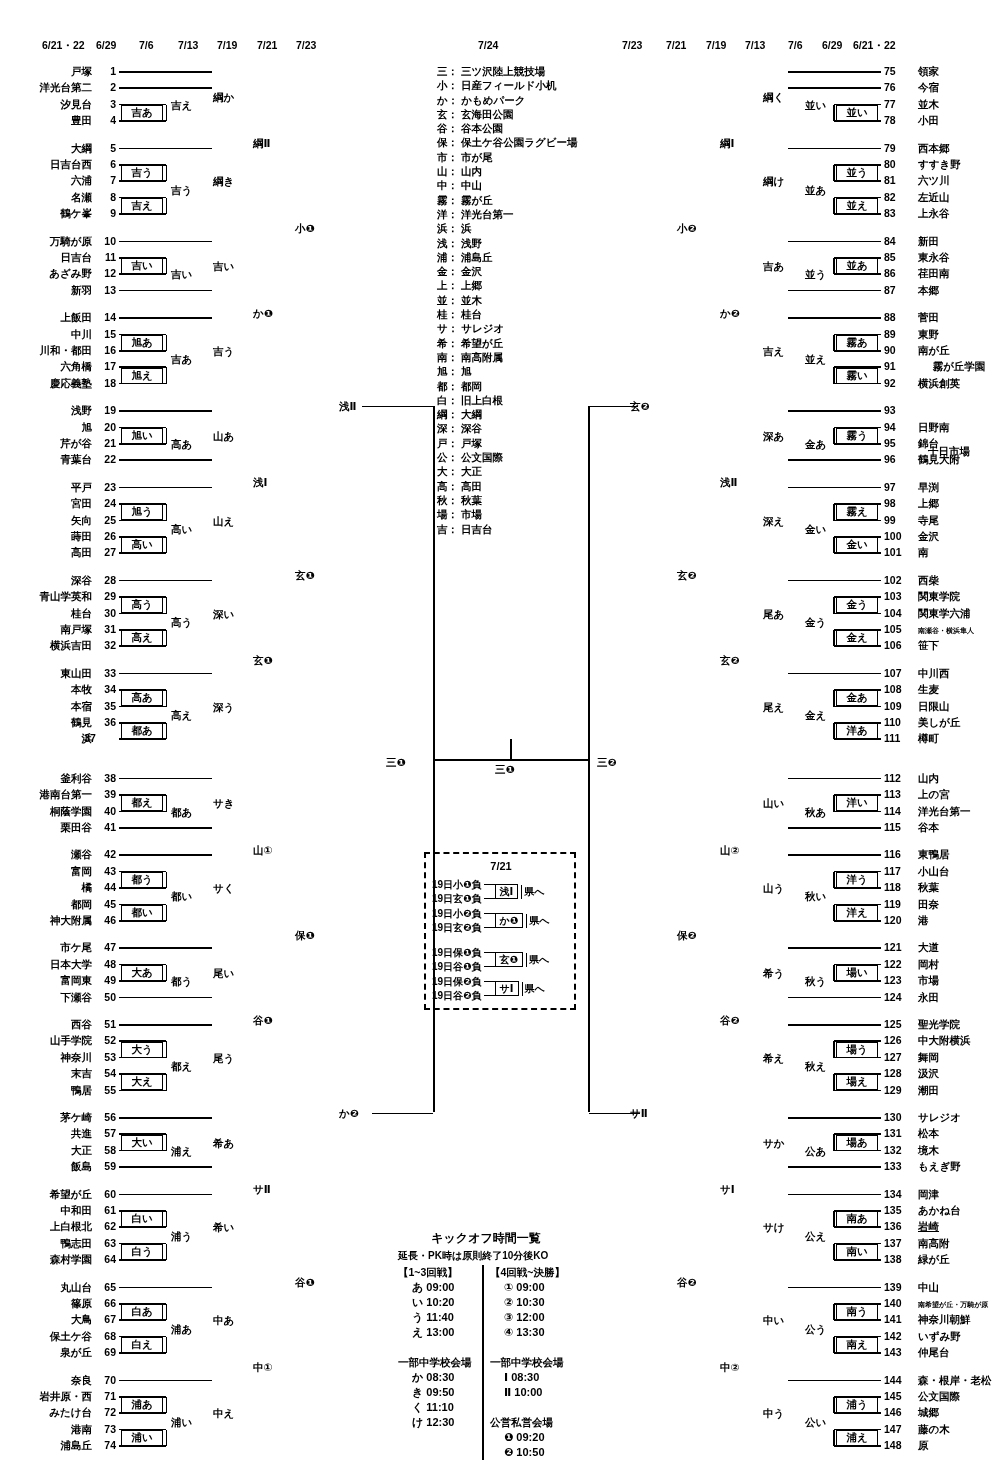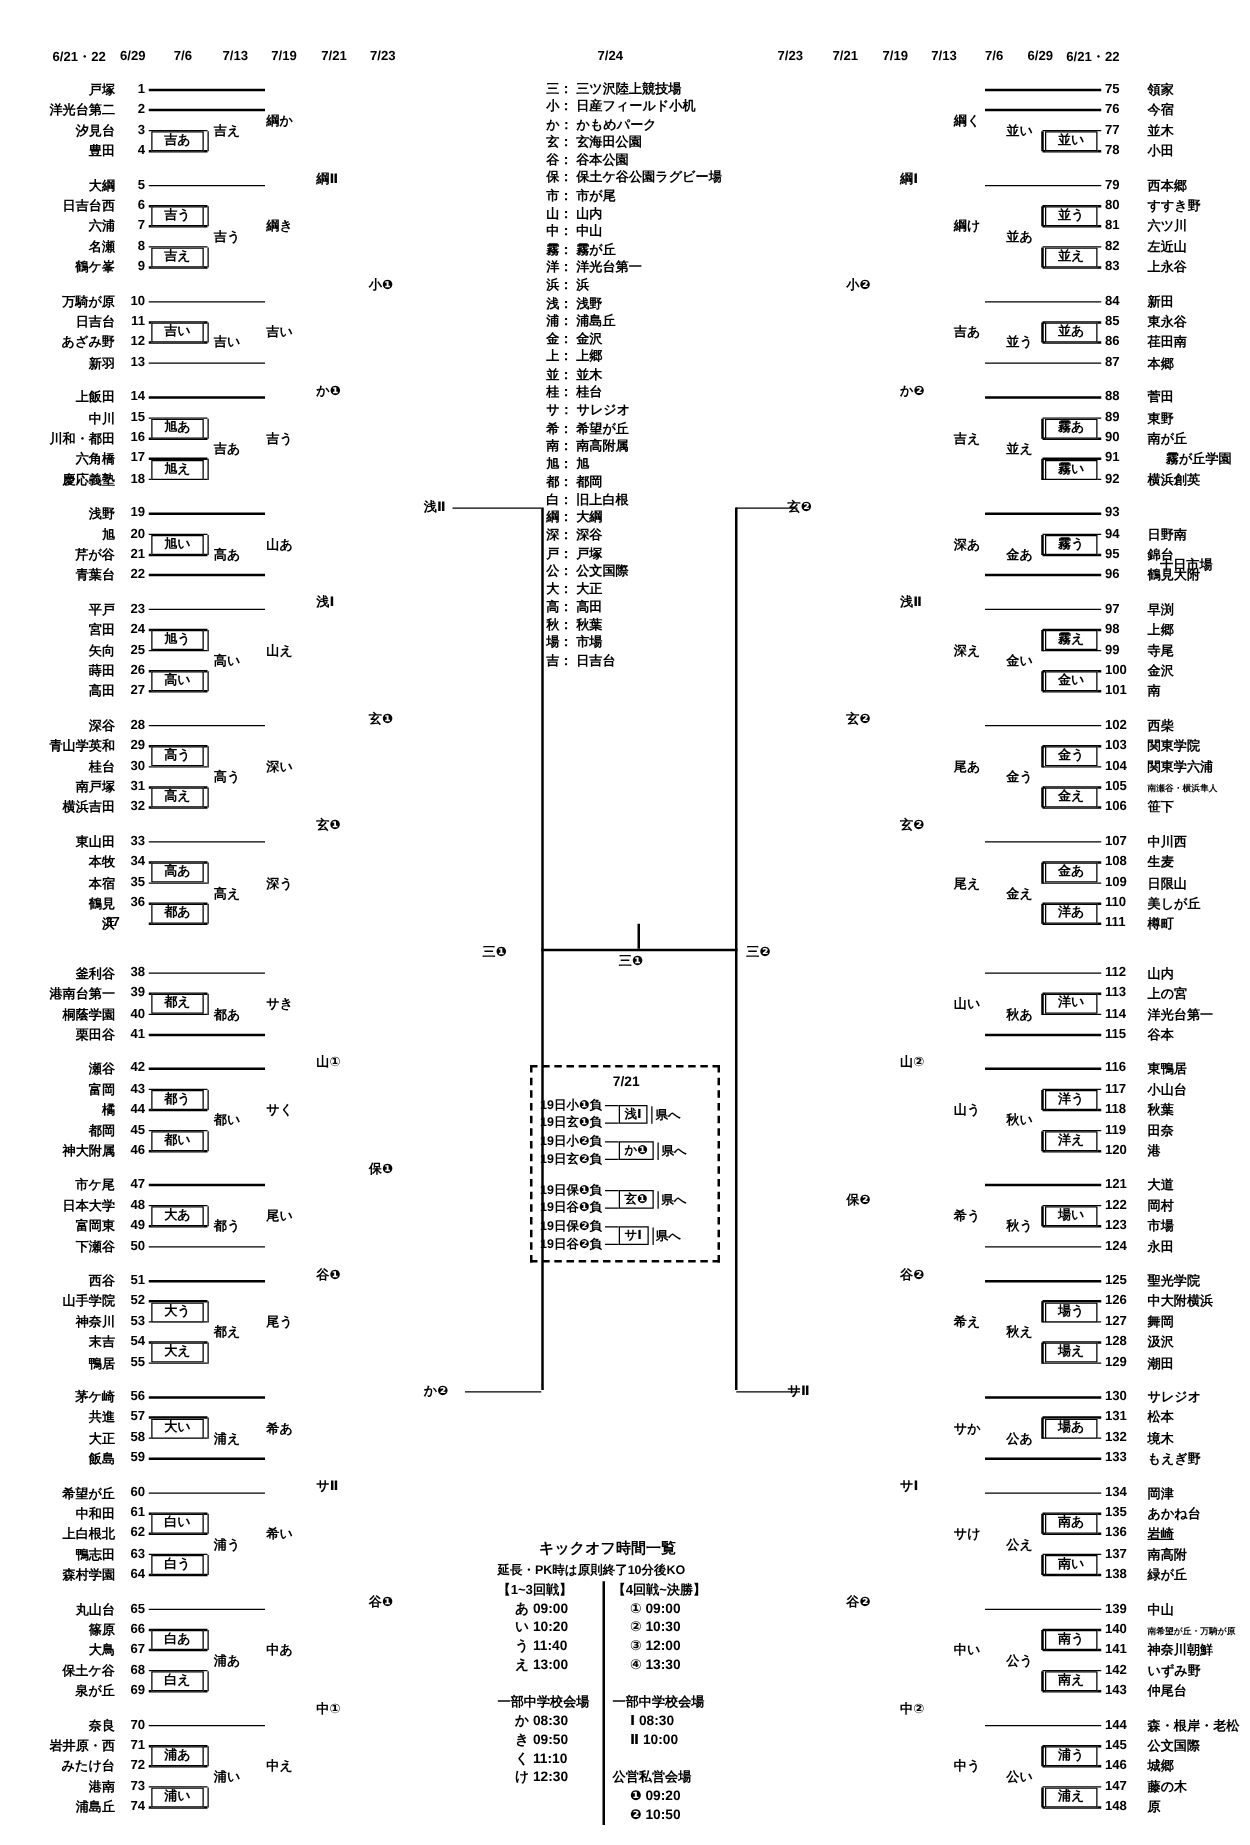--- a/index.html
+++ b/index.html
@@ -1022,21 +1022,21 @@
       <div class="abs mlabel" style="left: 719px; top: 136.1px;">綱Ⅰ</div>
       <div class="abs mlabel" style="left: 719px; top: 305.7px;">か❷</div>
       <div class="abs mlabel" style="left: 719px; top: 475.3px;">浅Ⅱ</div>
       <div class="abs mlabel" style="left: 719px; top: 653.1px;">玄❷</div>
       <div class="abs mlabel" style="left: 719px; top: 842.9px;">山②</div>
       <div class="abs mlabel" style="left: 719px; top: 1012.5px;">谷❷</div>
       <div class="abs mlabel" style="left: 719px; top: 1182.1px;">サⅠ</div>
       <div class="abs mlabel" style="left: 719px; top: 1359.9px;">中②</div>
       <div class="abs mlabel" style="left: 676px; top: 220.9px;">小❷</div>
       <div class="abs mlabel" style="left: 676px; top: 568.3px;">玄❷</div>
-      <div class="abs mlabel" style="left: 676px; top: 927.7px; margin-top: 25px;">保❷</div>
+      <div class="abs mlabel" style="left: 676px; top: 927.7px;">保❷</div>
       <div class="abs mlabel" style="left: 676px; top: 1275.1px;">谷❷</div>
       <div class="abs mlabel" style="left: 629px; top: 398.7px;">玄❷</div>
       <div class="abs mlabel" style="left: 629px; top: 1105.5px;">サⅡ</div>
       <div class="abs mlabel" style="left: 596px; top: 755px;">三❷</div>
     </div>
   <div id="lines-layer">
       <div class="abs hline" style="left: 362px; top: 405.7px; width: 71px;"></div>
       <div class="abs hline" style="left: 372px; top: 1112.5px; width: 61px;"></div>
       <div class="abs vline" style="left: 433px; top: 405.7px; height: 706.8px;"></div>
       <div class="abs hline" style="left: 589px; top: 405.7px; width: 49px;"></div>

